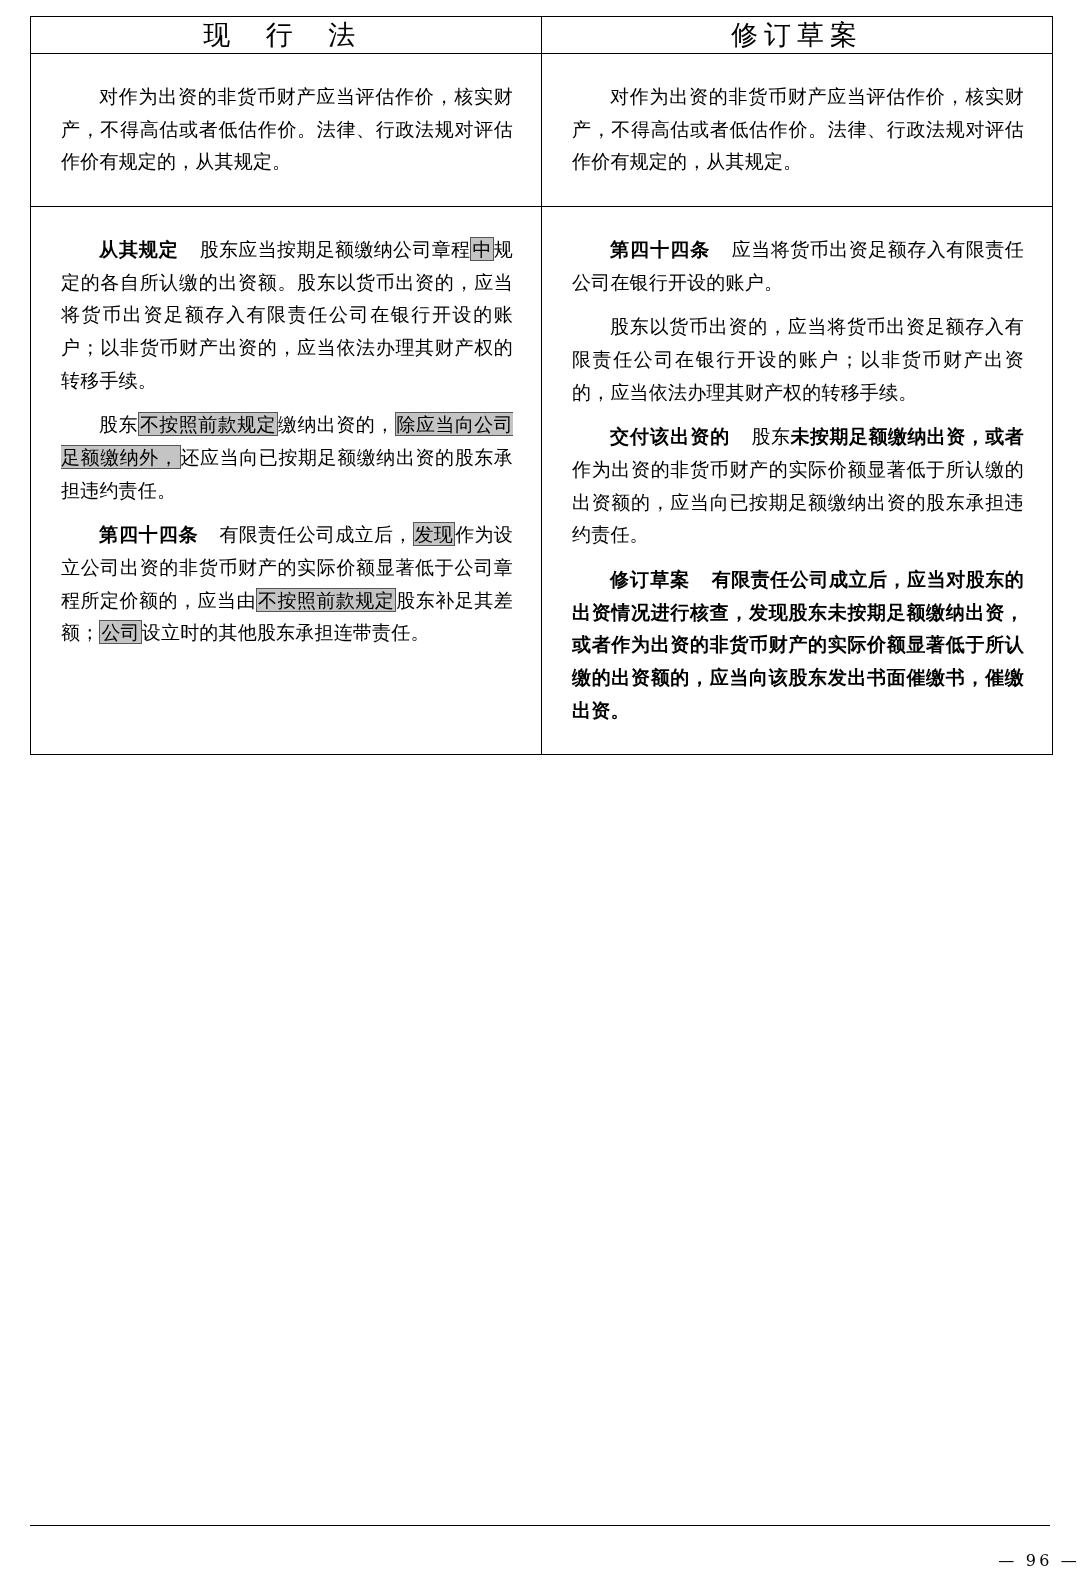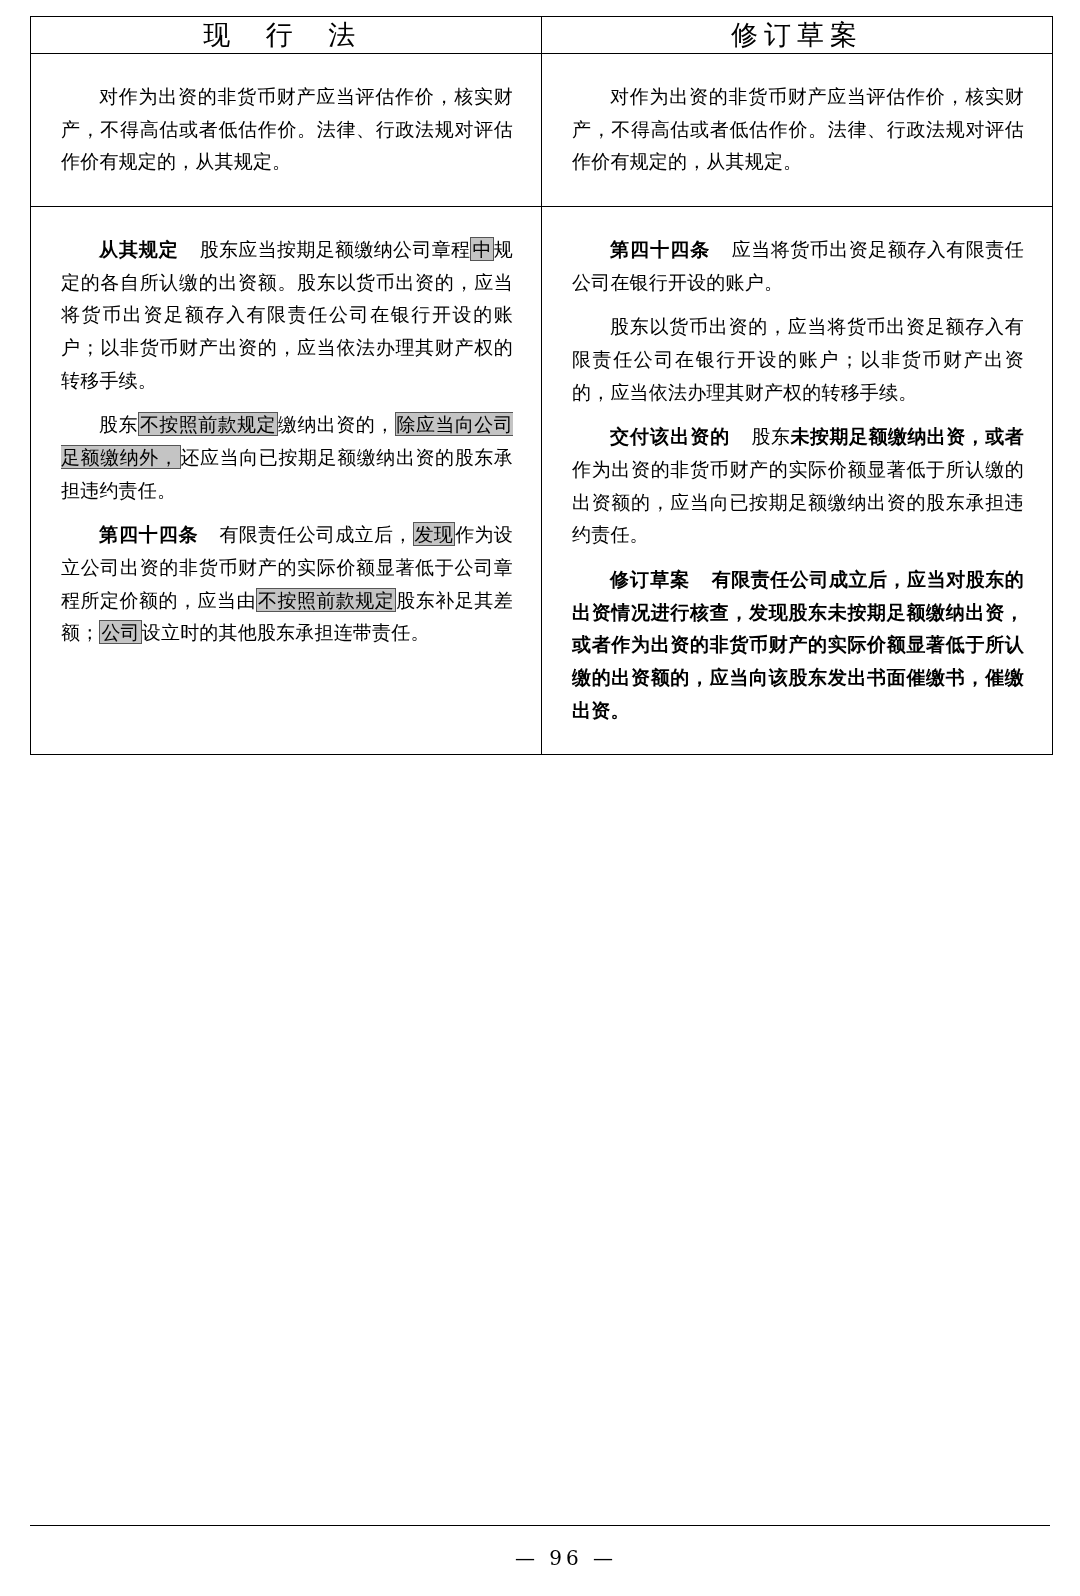--- a/index.html
+++ b/index.html
@@ -72,23 +72,23 @@
   }
   .gap {
     display: inline-block;
     width: 1.1em;
   }
   .footer {
     position: absolute;
     left: 0;
     right: 0;
     bottom: 26px;
-    text-align: center;
+    text-align: right;
     padding-left: 52px;
-    font-size: 20px;
+    font-size: 16px;
     letter-spacing: 0.2em;
     font-family: "DejaVu Serif", "Liberation Serif", serif;
   }
   .footer-rule {
     position: absolute;
     left: 30px;
     right: 30px;
     bottom: 70px;
     border-top: 1.5px solid #000;
     height: 0;

